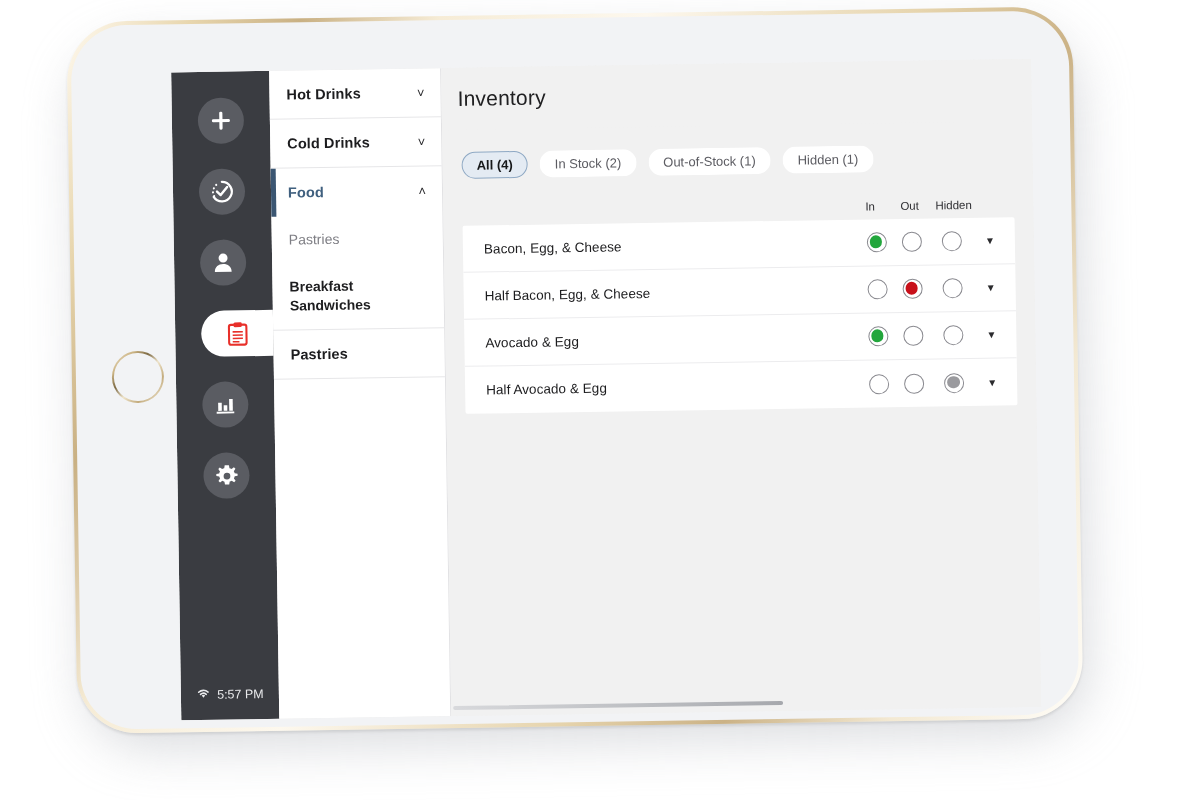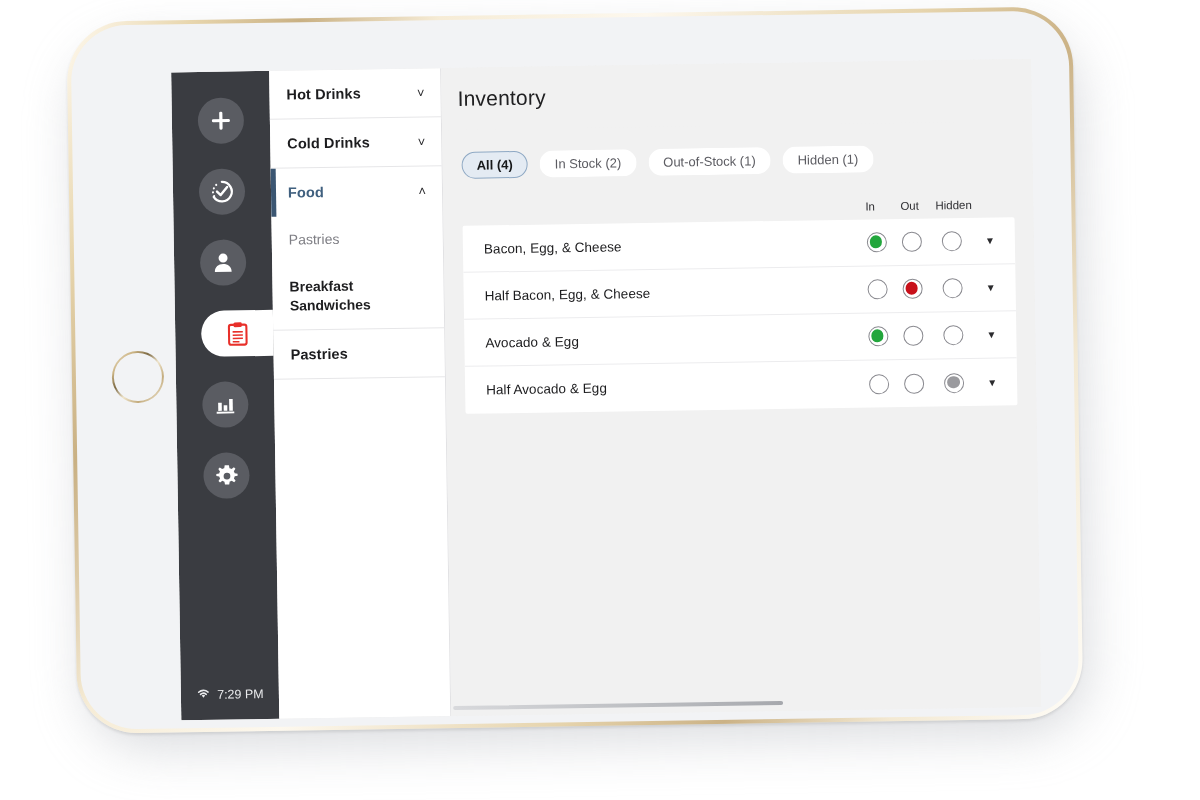--- a/index.html
+++ b/index.html
@@ -442,21 +442,21 @@
             </div>
 
             <div id="rail-status">
               <span>
                 <svg width="15" height="12" viewBox="0 0 16 13">
                   <path d="M8 11.6 l1.9-2.4 a3.0 3.0 0 0 0 -3.8 0 z" fill="#e9eaec"></path>
                   <path d="M2.9 5.6 a7.6 7.6 0 0 1 10.2 0" fill="none" stroke="#e9eaec" stroke-width="1.7" stroke-linecap="round"></path>
                   <path d="M4.9 8.0 a4.7 4.7 0 0 1 6.2 0" fill="none" stroke="#e9eaec" stroke-width="1.7" stroke-linecap="round"></path>
                 </svg>
               </span>
-              <span>7:29 PM</span>
+              <span>5:57 PM</span>
             </div>
           </div>
 
           <div id="catcol">
 
             <div class="cat-group">
               <div class="cat-head">
                 <span class="label">Hot Drinks</span>
                 <span class="chev">˅</span>
               </div>

